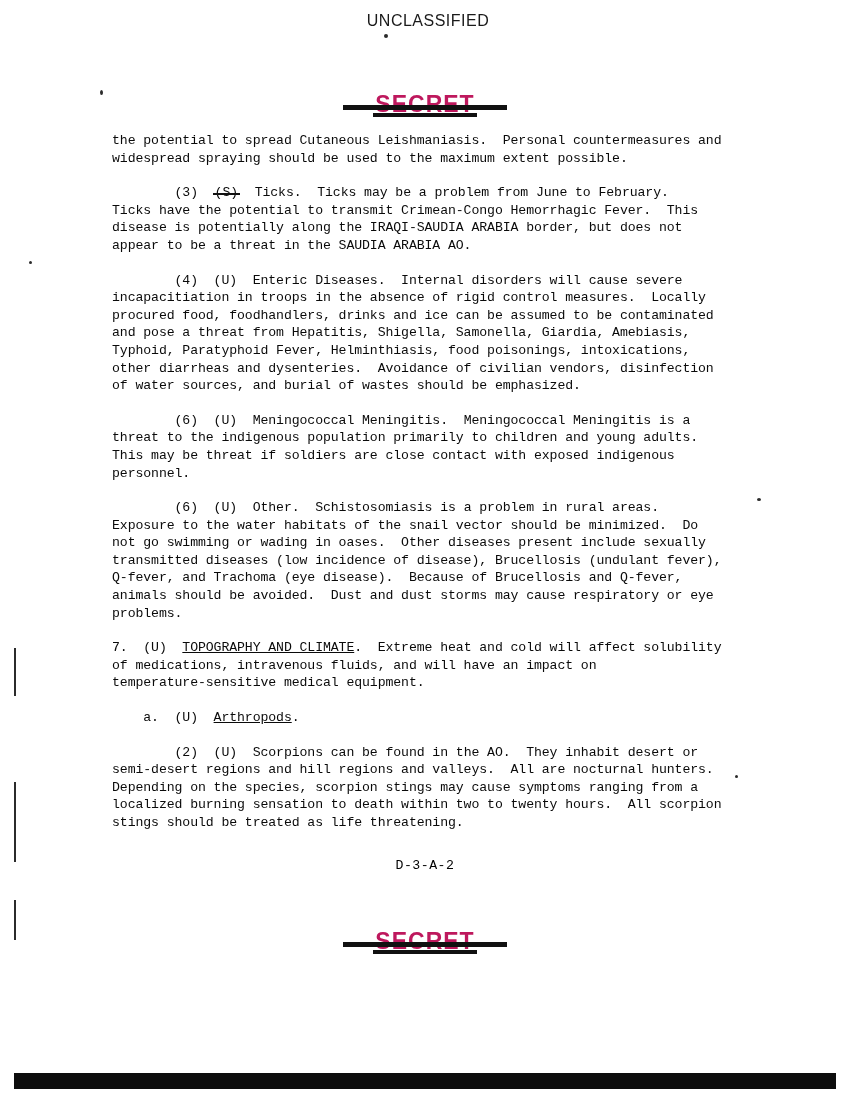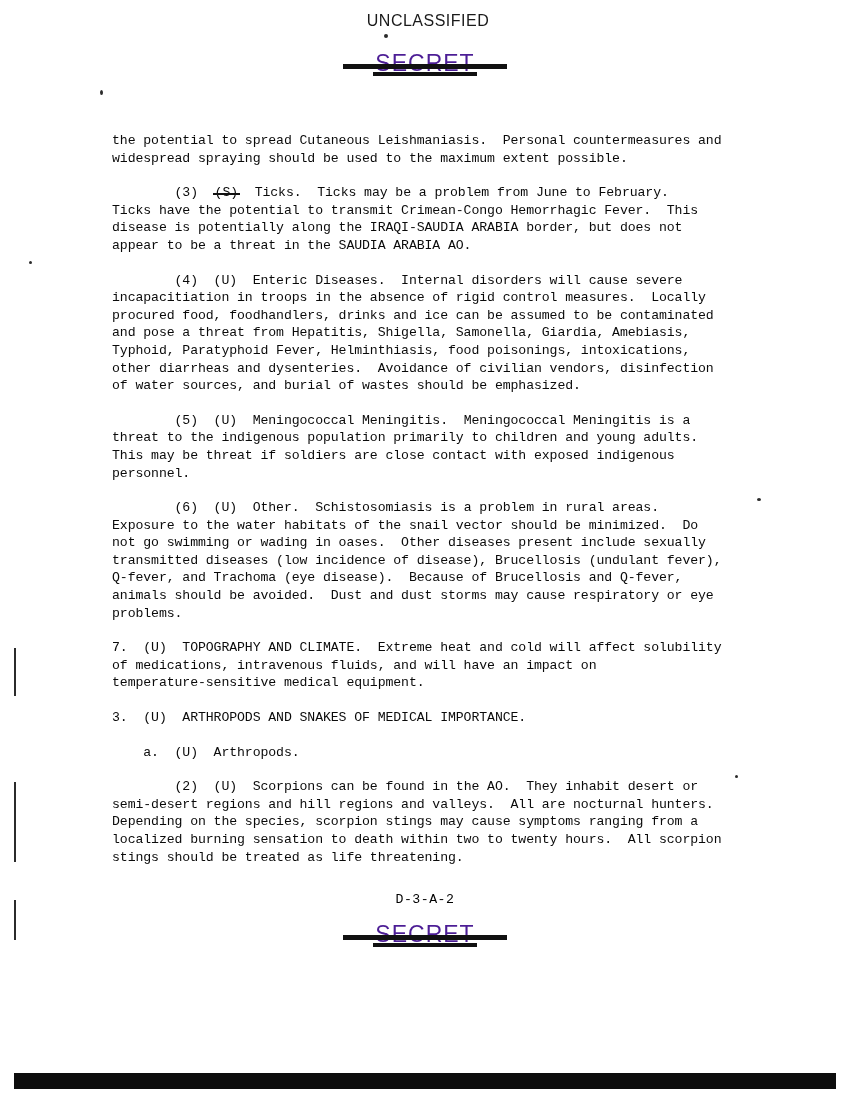--- a/index.html
+++ b/index.html
@@ -47,25 +47,26 @@
     text-align: center;
     margin-top: 14px;
     height: 30px;
     position: relative;
   }
 
   .stamp {
     display: inline-block;
     position: relative;
     font-family: "Liberation Sans", sans-serif;
-    font-weight: normal;
+    font-weight: bold;
     font-size: 23px;
     letter-spacing: 1px;
-    color: #4c1d95;
+    color: #be185d;
     padding: 0 4px;
+    margin-top: 41px;
   }
   .stamp .bar-through {
     position: absolute;
     left: -28px;
     right: -28px;
     top: 52%;
     height: 5px;
     background: #111;
   }
   .stamp .bar-under {
@@ -87,21 +88,21 @@
     letter-spacing: -0.1px;
     color: #0a0a0a;
   }
 
   .para {
     margin-bottom: 17px;
     white-space: pre-wrap;
     word-spacing: 0px;
   }
 
-  .u { }
+  .u { text-decoration: underline; }
 
   .strikeout {
     position: relative;
     display: inline-block;
     padding: 0 1px;
   }
   .strikeout::after {
     content: "";
     position: absolute;
     left: -1px;
@@ -165,39 +166,38 @@
 appear to be a threat in the SAUDIA ARABIA AO.</span></div>
 
     <div class="para">        (4)  (U)  Enteric Diseases.  Internal disorders will cause severe
 incapacitiation in troops in the absence of rigid control measures.  Locally
 procured food, foodhandlers, drinks and ice can be assumed to be contaminated
 and pose a threat from Hepatitis, Shigella, Samonella, Giardia, Amebiasis,
 Typhoid, Paratyphoid Fever, Helminthiasis, food poisonings, intoxications,
 other diarrheas and dysenteries.  Avoidance of civilian vendors, disinfection
 of water sources, and burial of wastes should be emphasized.</div>
 
-    <div class="para">        (5)  (U)  Meningococcal Meningitis.  Meningococcal Meningitis is a
+    <div class="para">        (6)  (U)  Meningococcal Meningitis.  Meningococcal Meningitis is a
 threat to the indigenous population primarily to children and young adults.
 This may be threat if soldiers are close contact with exposed indigenous
 personnel.</div>
 
     <div class="para">        (6)  (U)  Other.  Schistosomiasis is a problem in rural areas.
 Exposure to the water habitats of the snail vector should be minimized.  Do
 not go swimming or wading in oases.  Other diseases present include sexually
 transmitted diseases (low incidence of disease), Brucellosis (undulant fever),
 Q-fever, and Trachoma (eye disease).  Because of Brucellosis and Q-fever,
 animals should be avoided.  Dust and dust storms may cause respiratory or eye
 problems.</div>
 
 
     <div class="para"><span>7.  (U)  </span><span class="u">TOPOGRAPHY AND CLIMATE</span><span>.  Extreme heat and cold will affect solubility
 of medications, intravenous fluids, and will have an impact on
 temperature-sensitive medical equipment.</span></div>
 
-    <div class="para"><span>3.  (U)  </span><span class="u">ARTHROPODS AND SNAKES OF MEDICAL IMPORTANCE</span><span>.</span></div>
 
     <div class="para"><span>    a.  (U)  </span><span class="u">Arthropods</span><span>.</span></div>
 
 
     <div class="para">        (2)  (U)  Scorpions can be found in the AO.  They inhabit desert or
 semi-desert regions and hill regions and valleys.  All are nocturnal hunters.
 Depending on the species, scorpion stings may cause symptoms ranging from a
 localized burning sensation to death within two to twenty hours.  All scorpion
 stings should be treated as life threatening.</div>
 

